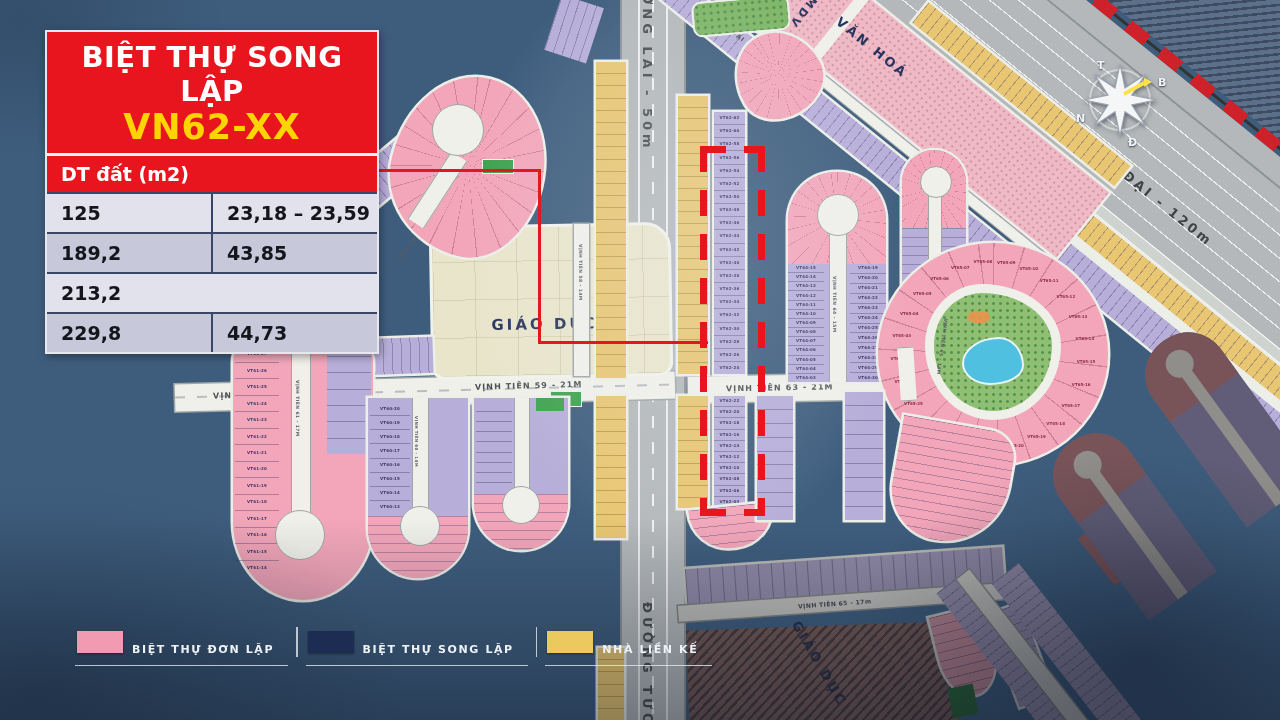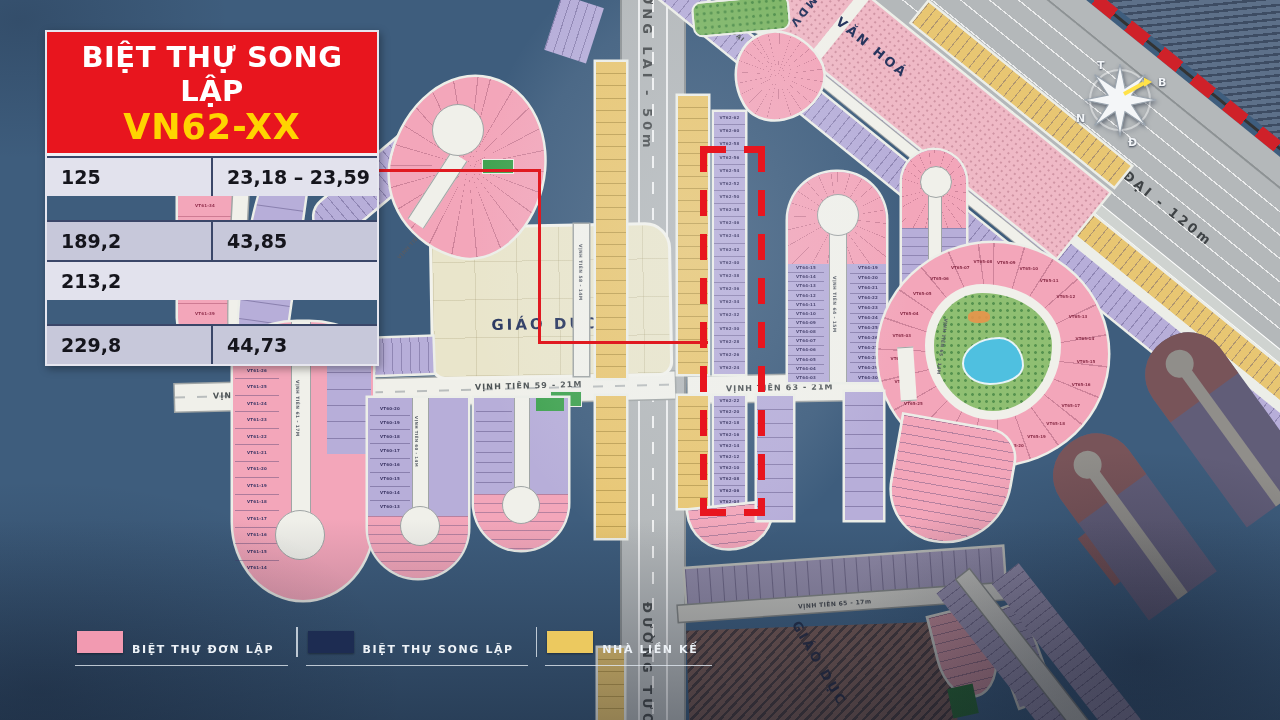--- a/index.html
+++ b/index.html
@@ -39,21 +39,21 @@
     box-shadow:2px 3px 8px rgba(0,0,0,.35);}
   .panel .hd{background:#e8151e;text-align:center;padding:8px 0 6px;}
   .panel .hd .l1{font-size:29px;font-weight:800;color:#fff;letter-spacing:.5px;}
   .panel .hd .l2{font-size:35px;font-weight:800;color:#ffd400;letter-spacing:1px;line-height:1.1;}
   .panel .cols{display:flex;background:#e8151e;border-top:3px solid #f0f0f5;}
   .panel .cols>div{flex:1;color:#fff;font-size:19px;font-weight:800;padding:7px 0 7px 14px;}
   .panel .cols>div+div{border-left:2px solid #f0f0f5;}
   .trow{display:flex;border-top:2px solid #3a4668;}
   .trow>div{flex:1;font-size:19px;font-weight:700;color:#15151c;padding:8px 0 8px 14px;}
   .trow>div+div{border-left:2px solid #3a4668;}
-  .trow.odd{background:#e2e2ed;} .trow.even{background:#c7c8da;margin-top:24px;}
+  .trow.odd{background:#e2e2ed;} .trow.even{background:#c7c8da;}
   
   .legend{position:absolute;left:75px;top:627px;display:flex;align-items:flex-start;z-index:70;}
   .lg-item{display:flex;align-items:center;gap:9px;padding:0 14px 9px 2px;border-bottom:1.5px solid rgba(225,232,240,.8);}
   .lg-sw{width:46px;height:22px;box-shadow:0 1px 2px rgba(0,0,0,.4);}
   .lg-tx{font-size:11px;font-weight:800;color:#edf2f7;letter-spacing:1.6px;white-space:nowrap;margin-top:16px;}
   .lg-sep{width:1.5px;height:30px;background:rgba(225,232,240,.8);margin:0 8px;}
   .note{position:absolute;left:78px;top:661px;z-index:70;color:#dfe5ec;}
   .note .nt{font:700 italic 8px "DejaVu Sans",sans-serif;}
   .note .nb{font:italic 7.5px "DejaVu Sans",sans-serif;color:#bcc7d6;margin-top:2px;letter-spacing:.2px;}
   
@@ -542,20 +542,21 @@
   <div class="dashv" style="left:758px;top:146px;height:370px;"></div>
   <div class="dashh" style="left:700px;top:146px;width:65px;"></div>
   <div class="dashh" style="left:700px;top:509px;width:65px;"></div>
 
   <div class="panel">
     <div class="hd">
       <div class="l1">BIỆT THỰ SONG LẬP</div>
       <div class="l2">VN62-XX</div>
     </div>
     <div class="cols">
+      <div>DT đất (m2)</div>
     </div>
     <div class="trow odd">
       <div>125</div>
       <div>23,18 – 23,59</div>
     </div>
     <div class="trow even">
       <div>189,2</div>
       <div>43,85</div>
     </div>
     <div class="trow odd">

